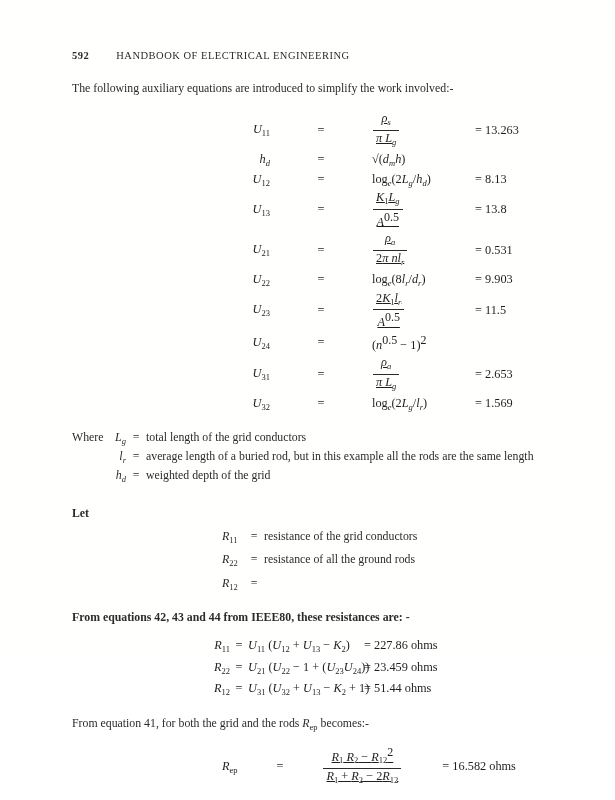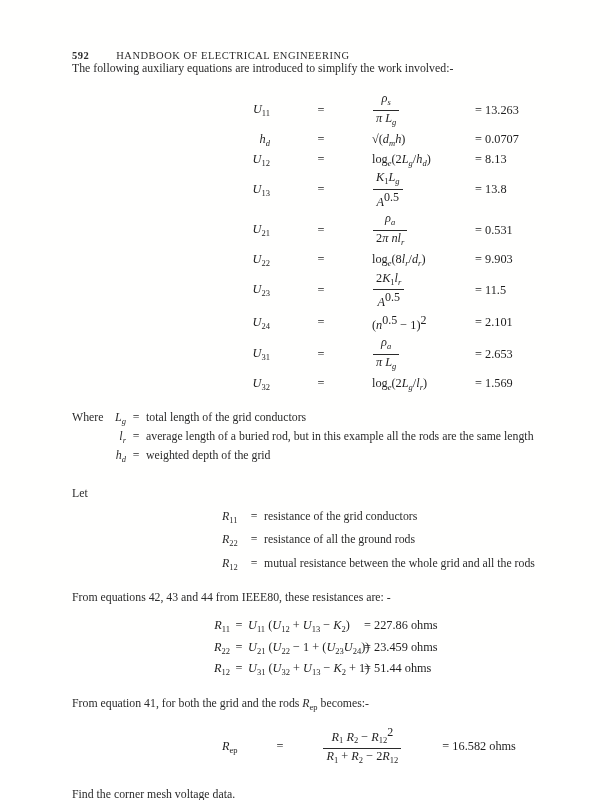--- a/index.html
+++ b/index.html
@@ -6,23 +6,23 @@
   body{
     width:615px;height:800px;background:#ffffff;overflow:hidden;
     font-family:"Liberation Serif","DejaVu Serif",serif;color:#2b2b2b;
   }
   .page{position:relative;width:615px;height:652px;box-sizing:border-box;
     padding:50px 40px 0 72px;background:#fffffe;}
   p{margin:0;}
   .header{font-size:10.5px;letter-spacing:.5px;white-space:nowrap;}
   .pagenum{font-weight:700;margin-right:27px;}
   .para{font-size:11.8px;line-height:15px;}
-  .intro{margin-top:0;}
-  .let-label{margin-top:19px;}
-  #resist-intro{margin-top:16px;}
+  .intro{margin-top:20px;}
+  .let-label{margin-top:19px;font-weight:bold;}
+  #resist-intro{margin-top:16px;font-weight:bold;}
   #rep-intro{margin-top:16px;}
   .closing{margin-top:20px;}
 
   
   .eq-row{display:grid;align-items:center;font-size:12.3px;color:#1e1e1e;white-space:nowrap;}
   #aux-block{margin:14px 0 0 168px;}
   #aux-block .eq-row{grid-template-columns:30px 16px 60px auto;padding:2px 0;gap:43px;}
   #r-block{margin:10px 0 0 128px;}
   #r-block .eq-row{grid-template-columns:30px 18px 116px auto;padding:3px 0;}
   #rep-block{margin:12px 0 0 150px;}
@@ -33,21 +33,21 @@
   .c-eq{text-align:center;}
   .c-rhs{white-space:nowrap;}
   .c-res{white-space:nowrap;}
 
   
   .it{font-style:italic;}
   .rm{font-style:normal;}
   .sb{font-size:8.5px;vertical-align:-2.5px;}
   .si{font-style:italic;}
   .sp{font-size:12px;vertical-align:4.5px;}
-  .frac{display:inline-block;vertical-align:middle;text-align:center;margin:0 1px;}
+  .frac{display:inline-block;vertical-align:middle;text-align:center;margin:0 1px;text-decoration:underline;}
   .fnum{display:block;border-bottom:1px solid #2a2a2a;padding:0 3px 1px;line-height:13px;}
   .fden{display:block;padding:1px 3px 0;line-height:13px;}
 
   
   .def-row{display:flex;align-items:baseline;font-size:11.8px;line-height:15.5px;white-space:nowrap;color:#2b2b2b;}
   #where-block{margin-top:16px;}
   #where-block .def-prefix{display:inline-block;width:40px;font-family:Liberation Serif, serif;}
   #where-block .def-sym{display:inline-block;min-width:14px;text-align:right;font-size:12px;}
   #where-block .def-eq{display:inline-block;width:20px;text-align:center;}
   #let-block{margin:8px 0 0 150px;}
@@ -69,21 +69,20 @@
       <div class="eq-row">
         <span class="c-lhs"><span class="it">U</span><span class="sb">11</span></span>
         <span class="c-eq">=</span>
         <span class="c-rhs"><span class="frac"><span class="fnum"><span class="it">ρ</span><span class="sb si">s</span></span><span class="fden"><span class="it">π L</span><span class="sb si">g</span></span></span></span>
         <span class="c-res">= 13.263</span>
       </div>
       <div class="eq-row">
         <span class="c-lhs"><span class="it">h</span><span class="sb si">d</span></span>
         <span class="c-eq">=</span>
         <span class="c-rhs"><span class="rm">√(</span><span class="it">d</span><span class="sb si">m</span><span class="it">h</span><span class="rm">)</span></span>
-        <span class="c-res">= 0.0707</span>
       </div>
       <div class="eq-row">
         <span class="c-lhs"><span class="it">U</span><span class="sb">12</span></span>
         <span class="c-eq">=</span>
         <span class="c-rhs"><span class="rm">log</span><span class="sb si">e</span><span class="rm">(2</span><span class="it">L</span><span class="sb si">g</span><span class="rm">/</span><span class="it">h</span><span class="sb si">d</span><span class="rm">)</span></span>
         <span class="c-res">= 8.13</span>
       </div>
       <div class="eq-row">
         <span class="c-lhs"><span class="it">U</span><span class="sb">13</span></span>
         <span class="c-eq">=</span>
@@ -105,21 +104,20 @@
       <div class="eq-row">
         <span class="c-lhs"><span class="it">U</span><span class="sb">23</span></span>
         <span class="c-eq">=</span>
         <span class="c-rhs"><span class="frac"><span class="fnum"><span class="rm">2</span><span class="it">K</span><span class="sb">1</span><span class="it">l</span><span class="sb si">r</span></span><span class="fden"><span class="it">A</span><span class="sp">0.5</span></span></span></span>
         <span class="c-res">= 11.5</span>
       </div>
       <div class="eq-row">
         <span class="c-lhs"><span class="it">U</span><span class="sb">24</span></span>
         <span class="c-eq">=</span>
         <span class="c-rhs"><span class="rm">(</span><span class="it">n</span><span class="sp">0.5</span><span class="rm"> − 1)</span><span class="sp">2</span></span>
-        <span class="c-res">= 2.101</span>
       </div>
       <div class="eq-row">
         <span class="c-lhs"><span class="it">U</span><span class="sb">31</span></span>
         <span class="c-eq">=</span>
         <span class="c-rhs"><span class="frac"><span class="fnum"><span class="it">ρ</span><span class="sb si">a</span></span><span class="fden"><span class="it">π L</span><span class="sb si">g</span></span></span></span>
         <span class="c-res">= 2.653</span>
       </div>
       <div class="eq-row">
         <span class="c-lhs"><span class="it">U</span><span class="sb">32</span></span>
         <span class="c-eq">=</span>
@@ -158,21 +156,20 @@
         <span class="def-text">resistance of the grid conductors</span>
       </div>
       <div class="def-row">
         <span class="def-sym"><span class="it">R</span><span class="sb">22</span></span>
         <span class="def-eq">=</span>
         <span class="def-text">resistance of all the ground rods</span>
       </div>
       <div class="def-row">
         <span class="def-sym"><span class="it">R</span><span class="sb">12</span></span>
         <span class="def-eq">=</span>
-        <span class="def-text">mutual resistance between the whole grid and all the rods</span>
       </div>
     </div>
 
   <p class="para" id="resist-intro">From equations 42, 43 and 44 from IEEE80, these resistances are: -</p>
 
   <div id="r-block">
       <div class="eq-row">
         <span class="c-lhs"><span class="it">R</span><span class="sb">11</span></span>
         <span class="c-eq">=</span>
         <span class="c-rhs"><span class="it">U</span><span class="sb">11</span><span class="rm"> (</span><span class="it">U</span><span class="sb">12</span><span class="rm"> + </span><span class="it">U</span><span class="sb">13</span><span class="rm"> − </span><span class="it">K</span><span class="sb">2</span><span class="rm">)</span></span>

